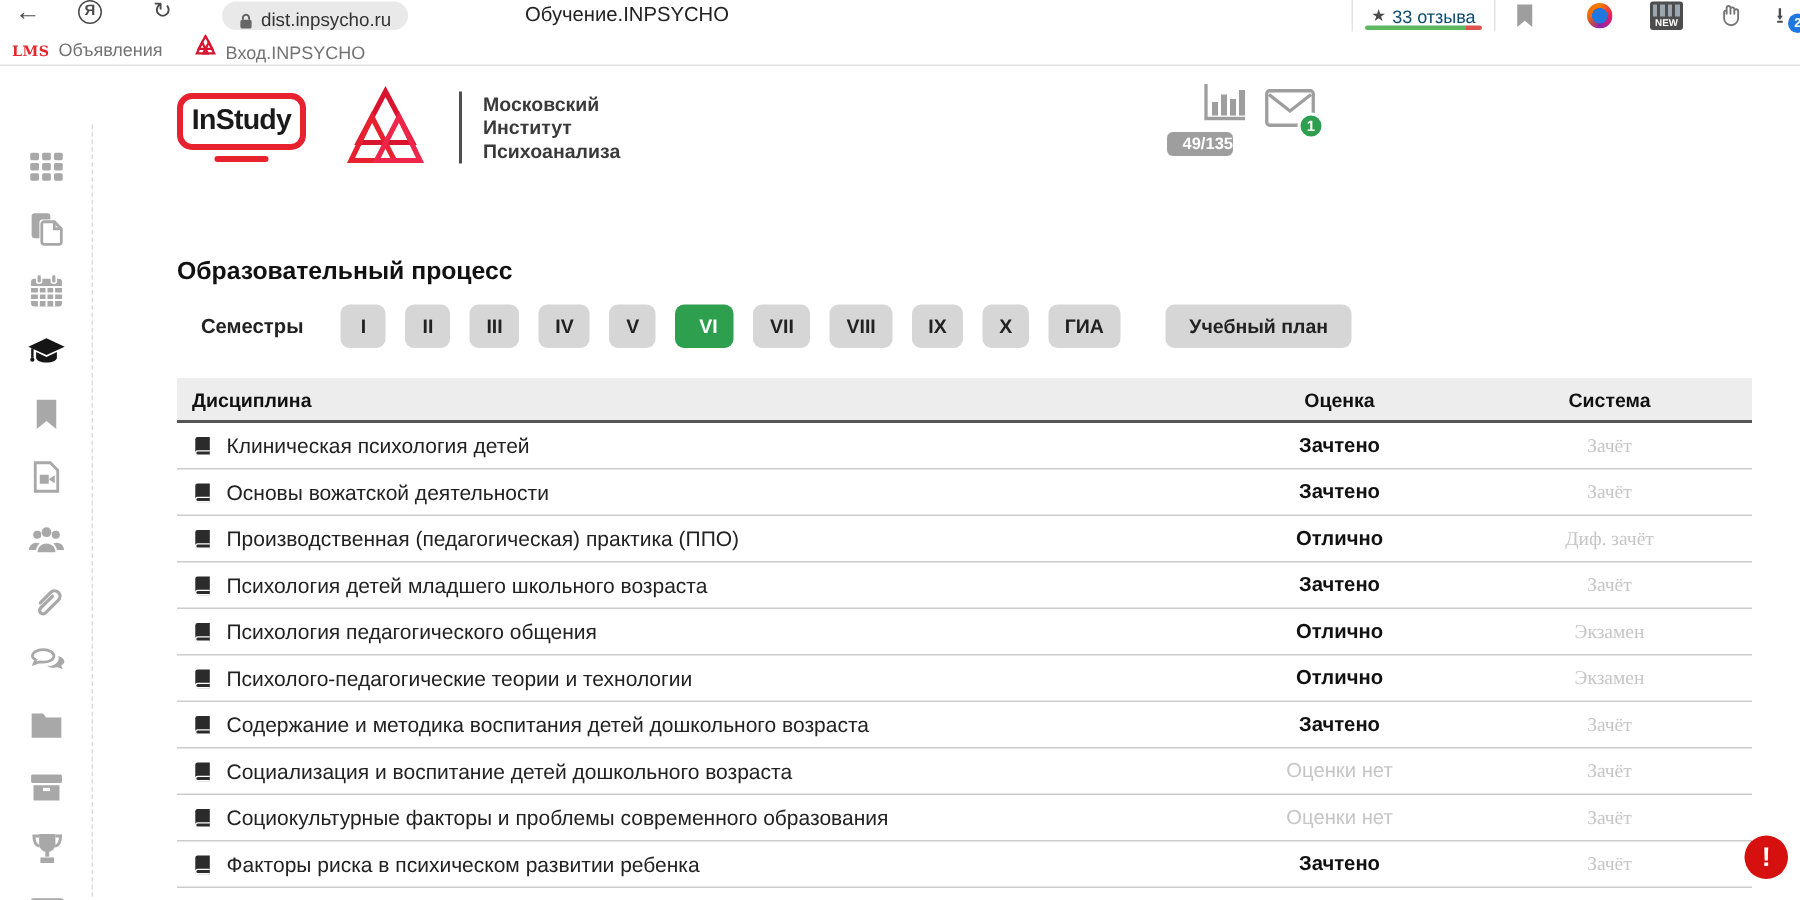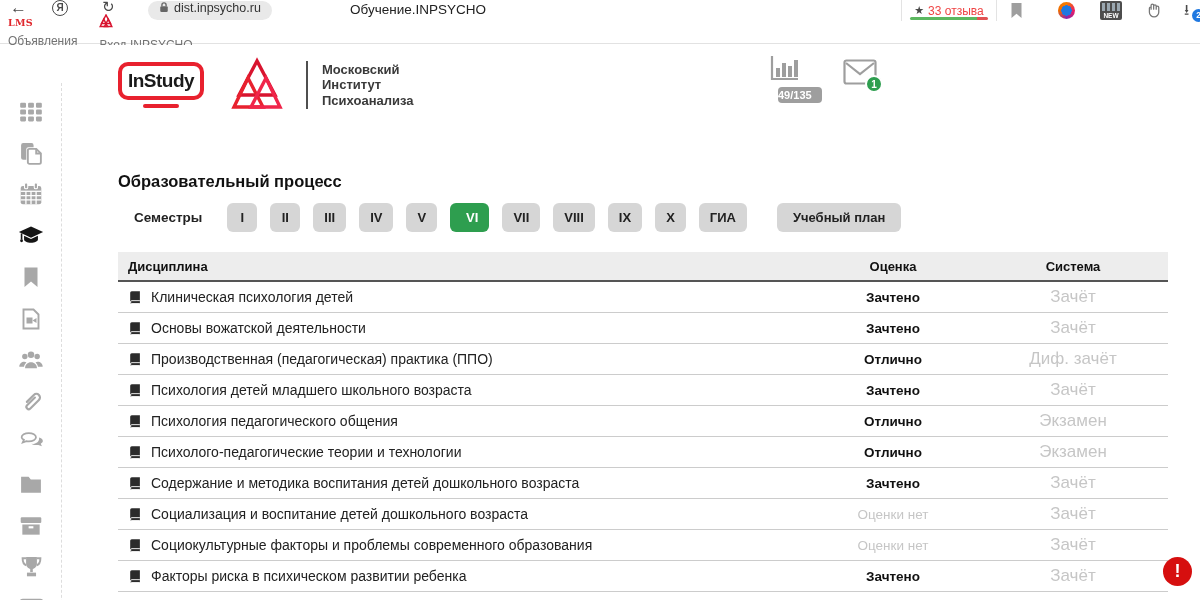--- a/index.html
+++ b/index.html
@@ -7,45 +7,45 @@
     font-family:"Liberation Sans","DejaVu Sans",sans-serif; }
 
   
   .browser-bar { position:absolute; left:0; top:0; width:1200px; height:22px; background:#fff; }
   .nav-btn { position:absolute; top:-2px; color:#4a4a4a; font-size:17px; cursor:default; }
   .back { left:10px; }
   .ya-circle { position:absolute; left:52px; top:0px; width:16px; height:16px; border:1.6px solid #4a4a4a;
     border-radius:50%; color:#4a4a4a; font-size:10px; font-weight:bold; text-align:center; line-height:13px; }
   .refresh { left:102px; font-size:15px; }
   .url-pill { position:absolute; left:148px; top:1px; height:19px; background:#e9e9e9; border-radius:10px;
-    display:flex; align-items:flex-start; gap:5px; padding:0 11px; }
+    display:flex; align-items:flex-end; gap:5px; padding:0 11px; }
   .url-text { font-size:12.5px; color:#333; }
   .tab-title { position:absolute; left:350px; top:2px; width:500px; font-size:13.5px; color:#222; }
   .reviews { position:absolute; left:901px; top:0; width:96px; height:21px; border-left:1px solid #e3e3e3;
     border-right:1px solid #e3e3e3; display:flex; align-items:center; justify-content:center; gap:4px; }
   .reviews .star { color:#4a4a4a; font-size:11px; }
-  .reviews .txt { font-size:12px; color:#ef4444; }
+  .reviews .txt { font-size:12px; color:#0c4a6e; }
   .reviews .bar { position:absolute; left:8px; right:8px; bottom:1px; height:3px; border-radius:2px;
     background:linear-gradient(90deg,#5cb860 0 86%,#e05252 86%); }
   .flag-ic { position:absolute; left:1010px; top:2px; }
   .color-circle { position:absolute; left:1058px; top:2px; width:17px; height:17px; border-radius:50%;
     background:radial-gradient(circle at 50% 50%, #1f78e0 0 42%, rgba(0,0,0,0) 44%),
                conic-gradient(#f57c00,#e91e63,#8e24aa,#ef6c00,#f57c00); }
   .new-ic { position:absolute; left:1100px; top:1px; width:22px; height:19px; background:#4d4d4d; border-radius:2px;
     color:#fff; font-size:6.5px; font-weight:bold; text-align:center; line-height:30px; overflow:hidden; }
   .new-ic:before { content:""; position:absolute; left:2px; top:2px; right:2px; height:8px;
     background:repeating-linear-gradient(90deg,#9aa7b0 0 3px,#4d4d4d 3px 5px); }
   .hand-ic { position:absolute; left:1146px; top:1px; }
   .dl-ic { position:absolute; left:1184px; top:-1px; font-size:15px; color:#4a4a4a; }
   .dl-badge { position:absolute; left:1192px; top:9px; width:13px; height:13px; border-radius:50%;
     background:#1f78e0; color:#fff; font-size:8.5px; font-weight:bold; text-align:center; line-height:13px; }
 
   .bookmarks-bar { position:absolute; left:0; top:22px; width:1200px; height:22px; background:#fff;
     border-bottom:1px solid #e2e2e2; display:flex; align-items:center; padding-left:8px; gap:22px; }
-  .bookmark-item { display:flex; align-items:flex-start; gap:6px;flex-direction:column; }
+  .bookmark-item { display:flex; align-items:flex-end; gap:6px; }
   .bookmark-item .blabel { font-size:12px; color:#737373; }
   .lms-logo { color:#e0282e; font-size:9.5px; font-weight:bold; letter-spacing:.3px; font-family:"DejaVu Serif",serif; }
 
   
   .page { position:absolute; left:0; top:45px; width:1200px; height:555px; background:#fff; }
   .sidebar { position:absolute; left:0; top:0; width:62px; height:555px; border-right:1px dashed #ddd;
     padding-top:10px;margin-top:38px; }
   .side-item { width:62px; height:41.4px; display:flex; align-items:center; justify-content:center;
     color:#a8a8a8; cursor:pointer; }
   .side-item.active { color:#151515; }
@@ -56,21 +56,21 @@
   
   .logo-row { position:absolute; left:56px; top:12px; display:flex; align-items:center; }
   .instudy-box { border:4px solid #e8212e; border-radius:10px; width:86px; height:38px;
     display:flex; align-items:center; justify-content:center; background:#fff; }
   .instudy-text { font-size:19px; font-weight:800; color:#1a1a1a; letter-spacing:-0.5px; }
   .instudy-stand { width:36px; height:4px; background:#e8212e; border-radius:2px; margin:4px auto 0; }
   .mip-triangle { margin-left:26px; }
   .logo-divider { width:2px; height:48px; background:#4f4f4f; margin-left:22px; }
   .institute-text { margin-left:14px; font-size:13px; font-weight:bold; color:#3a3a3a; line-height:15.5px; }
 
-  .progress-widget { position:absolute; left:706px; top:10px; width:64px; text-align:left; }
+  .progress-widget { position:absolute; left:706px; top:10px; width:64px; text-align:right; }
   .progress-badge { margin-top:1px; background:#9e9e9e; color:#fff; font-size:11px; font-weight:bold;
     border-radius:4px; padding:2px 0; width:44px; margin-left:10px; }
   .mail-widget { position:absolute; left:781px; top:14px; width:40px; }
   .mail-badge { position:absolute; left:22px; top:16px; width:18px; height:18px; border-radius:50%;
     background:#2e9e4f; border:2px solid #fff; color:#fff; font-size:10px; font-weight:bold;
     text-align:center; line-height:15px; }
 
   .section-title { position:absolute; left:56px; top:127px; font-size:16.5px; font-weight:bold; color:#111; }
 
   .semester-row { position:absolute; left:56px; top:158px; display:flex; align-items:center; gap:13px; }
@@ -85,21 +85,21 @@
   .grades-table { position:absolute; left:56px; top:207px; width:1050px; }
   .t-head { display:flex; align-items:center; height:30px; background:#ededed;
     border-bottom:2px solid #555; font-size:13px; font-weight:bold; color:#111; }
   .t-row { display:flex; align-items:center; height:31px; border-bottom:1px solid #ccc; }
   .col-disc { flex:1; padding-left:10px; display:flex; align-items:center; gap:8px; }
   .col-grade { width:170px; text-align:center; }
   .col-sys { width:190px; text-align:center; }
   .disc-text { font-size:14px; color:#222; }
   .grade-text { font-size:13.5px; font-weight:bold; color:#111; }
   .grade-text.muted { color:#c6c6c6; font-weight:normal; }
-  .sys-text { font-size:17px; color:#c6c6c6; }
+  .sys-text { font-size:13px; color:#c6c6c6;font-family:Liberation Serif, serif; }
 
   .alert-fab { position:absolute; left:1163px; top:557px; width:29px; height:29px; border-radius:50%;
     background:#d60f0f; color:#fff; font-size:18px; font-weight:bold; text-align:center; line-height:28px;
     cursor:pointer; }
 </style>
 </head>
 <body>
 
 <div class="browser-bar">
   <span class="nav-btn back">←</span>

